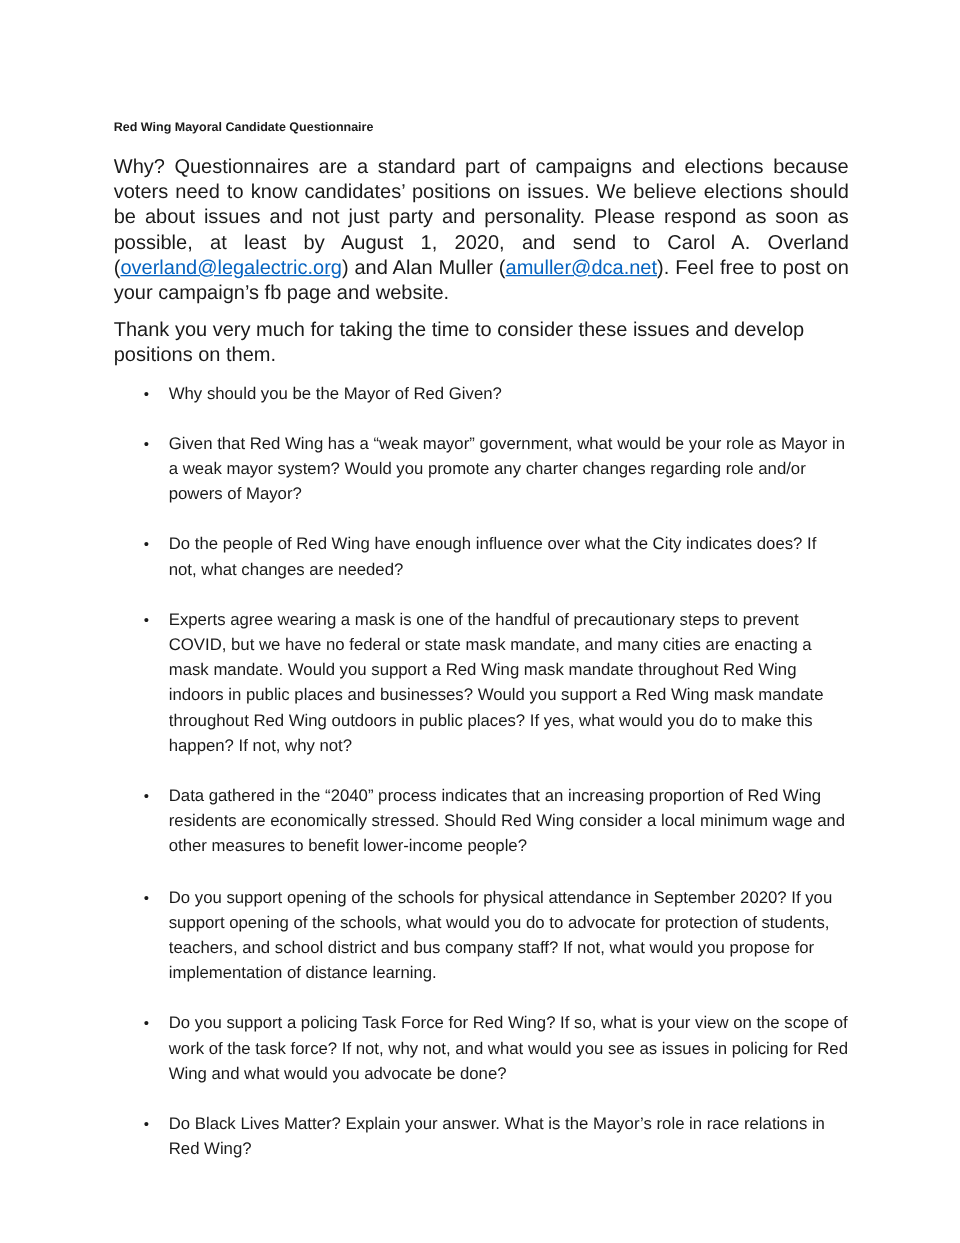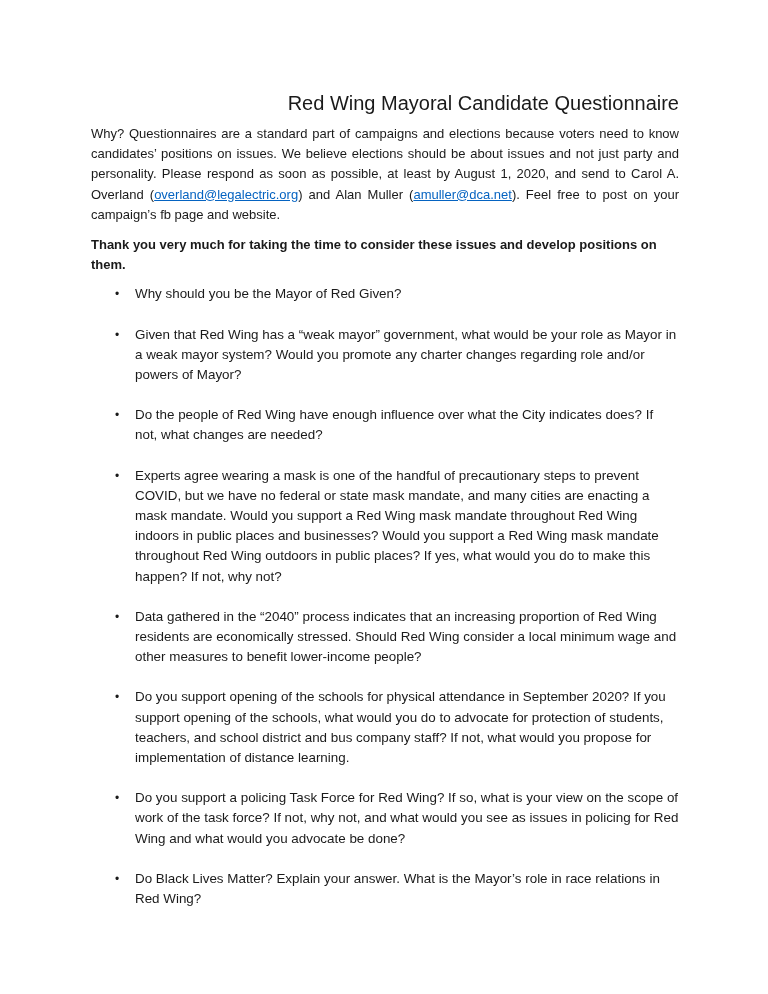--- a/index.html
+++ b/index.html
@@ -1,21 +1,21 @@
 <!DOCTYPE html>
 <html><head>
   <meta charset="utf-8">
   <style>
     html, body { margin: 0; padding: 0; background: #ffffff; }
     body { width: 768px; height: 994px; position: relative; overflow: hidden;
       font-family: "Liberation Sans", sans-serif; color: #1a1a1a; }
     .page { position: absolute; left: 91px; top: 92px; width: 588px; }
-    .title { text-align: right; font-weight: normal; font-size: 20px; margin: 0 0 10px 0; line-height: 22px; }
-    .para { font-size: 13px; line-height: 20.2px; margin: 0 0 10px 0; text-align: justify; }
-    .para.thanks { text-align: left; margin-bottom: 9px; font-weight: bold; }
+    .title { text-align: left; font-weight: bold; font-size: 10px; margin: 0 0 10px 0; line-height: 22px; }
+    .para { font-size: 16px; line-height: 20.2px; margin: 0 0 10px 0; text-align: justify; }
+    .para.thanks { text-align: left; margin-bottom: 9px; }
     a.link { color: #0563c1; text-decoration: underline; }
     ul.questions { list-style: none; margin: 0; padding: 0; }
     ul.questions li { position: relative; padding-left: 44px; font-size: 13.4px; line-height: 20.2px; margin-bottom: 20px; }
     ul.questions li .bullet { position: absolute; left: 24px; top: 0; font-size: 12px; }
   </style>
 </head>
 <body>
 
 <div class="page">
   <h1 class="title">Red Wing Mayoral Candidate Questionnaire</h1>

